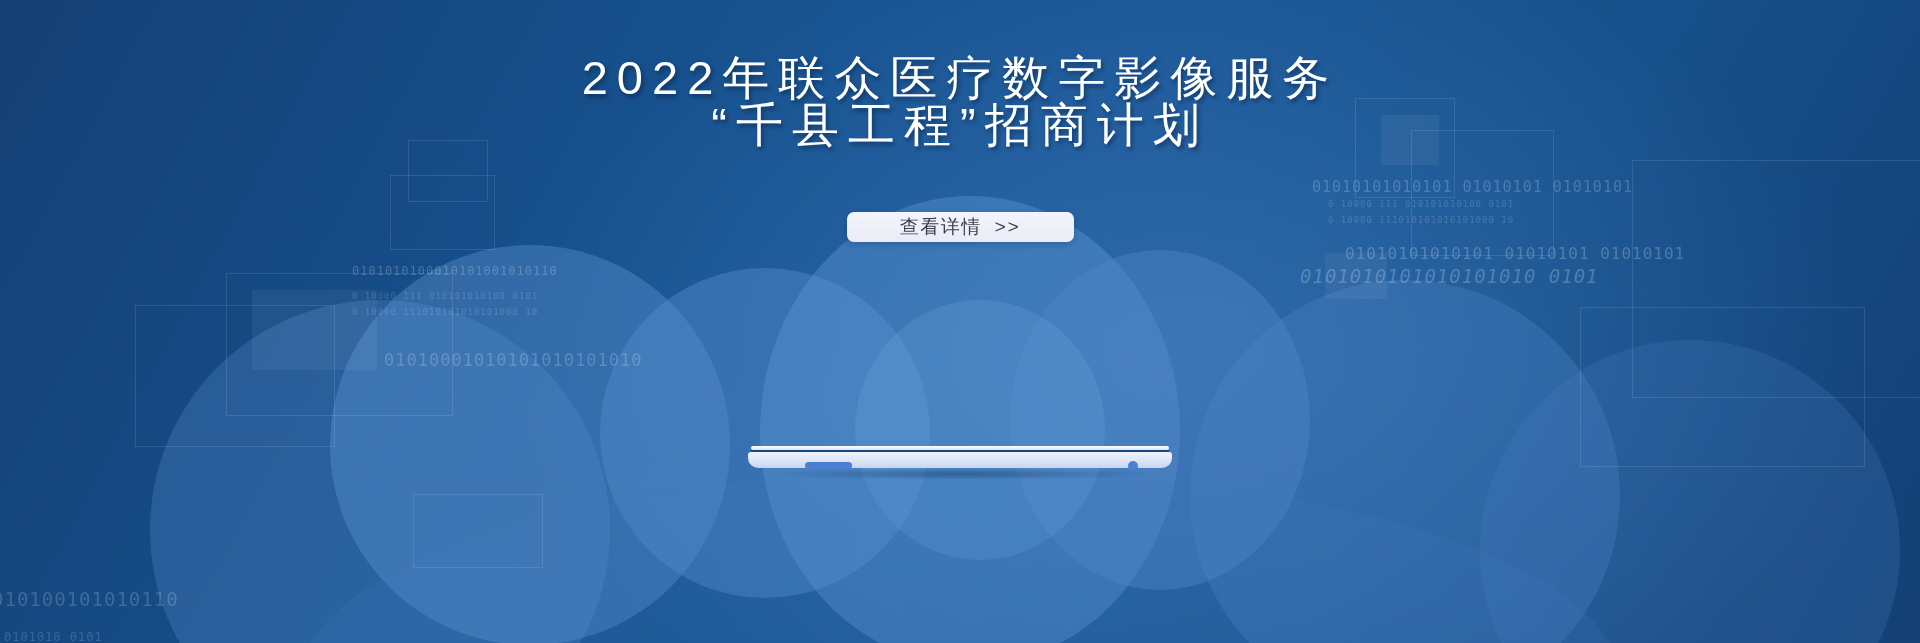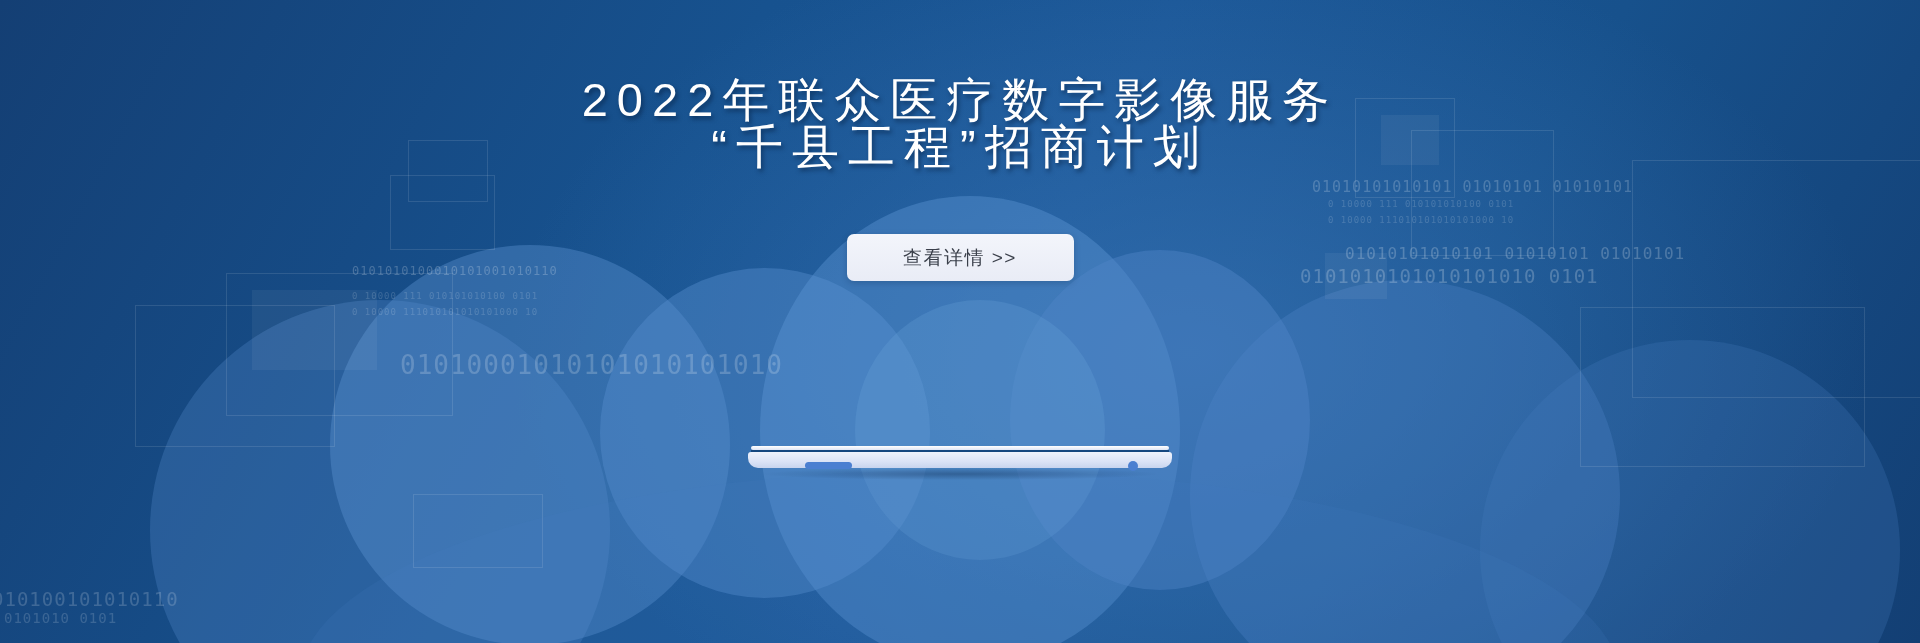--- a/index.html
+++ b/index.html
@@ -49,36 +49,36 @@
   .title-line {
     color:#ffffff;
     font-size:47px;
     line-height:1.0;
     letter-spacing:9px;
     font-weight:400;
     text-align:center;
     text-shadow: 2px 3px 4px rgba(5,30,62,0.55);
     white-space:nowrap;
   }
-  .title-1 { margin-top:76px; }
+  .title-1 { margin-top:54px; }
   .title-2 { }
 
   .cta-button {
     margin-top:64px;
-    width:227px; height:47px;
+    width:227px; height:30px;
     border-radius:7px;
     background:linear-gradient(180deg,#f3f5fb 0%, #e9ecf6 100%);
     border:none;
     display:flex; align-items:center; justify-content:center;
     color:#3a3f4a;
     font-size:19px;
     letter-spacing:1.5px;
     box-shadow:0 2px 6px rgba(6,28,58,0.22);
     cursor:pointer;
-    font-family:Liberation Sans, sans-serif;
+    font-family:Liberation Mono, monospace;
   }
 
   
   .laptop {
     position:absolute;
     left:50%; transform:translateX(-50%);
     top:446px;
     width:424px; height:30px;
   }
   .laptop-lidline {
@@ -139,30 +139,30 @@
   <div class="geo-fill" style="left:1381px; top:115px; width:58px; height:50px;"></div>
 
   <div class="geo" style="left:1632px; top:160px; width:340px; height:238px;"></div>
   <div class="geo" style="left:1580px; top:307px; width:285px; height:160px;"></div>
 
   <div class="geo-fill" style="left:1325px; top:253px; width:62px; height:46px;"></div>
 
   <div class="binary" style="left:352px; top:264px; font-size:12px; color:rgba(255,255,255,0.22);">0101010100010101001010110</div>
   <div class="binary" style="left:352px; top:291px; font-size:9px;">0 10000 111      010101010100     0101</div>
   <div class="binary" style="left:352px; top:307px; font-size:9px;">0 10000 111010101010101000 10</div>
-  <div class="binary" style="left:400px; top:350px; font-size:26px; color:rgba(255,255,255,0.20);">01010001010101010101010</div>
+  <div class="binary" style="left:384px; top:350px; font-size:17px; color:rgba(255,255,255,0.20);">01010001010101010101010</div>
 
   <div class="binary" style="left:1312px; top:178px; font-size:15px; color:rgba(255,255,255,0.20);">01010101010101  01010101  01010101</div>
   <div class="binary" style="left:1328px; top:199px; font-size:9px;">0 10000 111      010101010100     0101</div>
   <div class="binary" style="left:1328px; top:215px; font-size:9px;">0 10000 111010101010101000 10</div>
   <div class="binary" style="left:1345px; top:244px; font-size:16px; color:rgba(255,255,255,0.22);">01010101010101  01010101  01010101</div>
-  <div class="binary" style="left:1300px; top:265px; font-size:19px; color:rgba(255,255,255,0.22);">0101010101010101010     0101</div>
+  <div class="binary" style="left:1300px; top:265px; font-size:19px; color:rgba(255,255,255,0.22);font-style:italic;">0101010101010101010     0101</div>
 
   <div class="binary" style="left:-8px; top:588px; font-size:19px; color:rgba(255,255,255,0.18);">010100101010110</div>
-  <div class="binary" style="left:4px; top:610px; font-size:14px;">0101010 0101</div>
+  <div class="binary" style="left:4px; top:630px; font-size:12px;">0101010 0101</div>
 
   <div class="content">
     <div class="title-line title-1">2022年联众医疗数字影像服务</div>
     <div class="title-line title-2">“千县工程”招商计划</div>
 
     <button class="cta-button">查看详情 &gt;&gt;</button>
   </div>
 
   <div class="laptop">
     <div class="laptop-shadow"></div>

